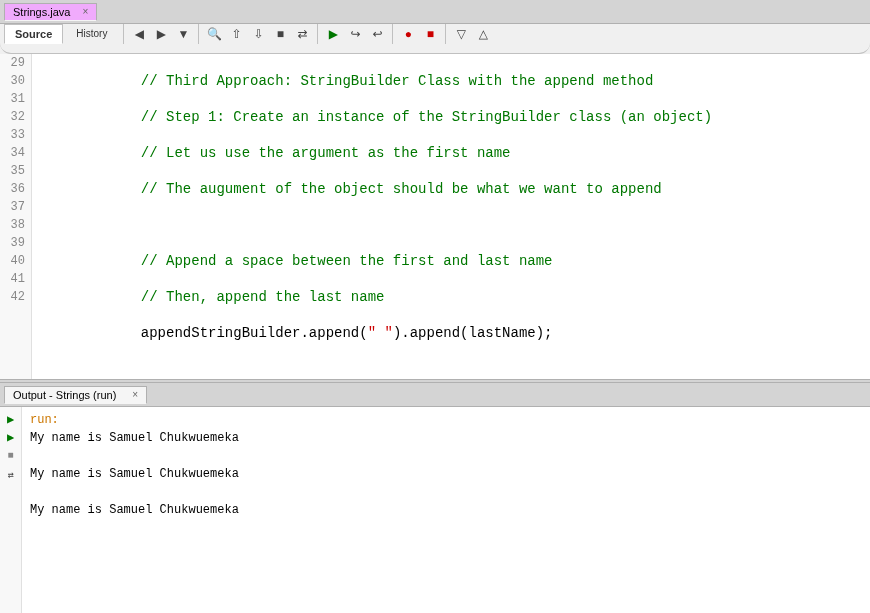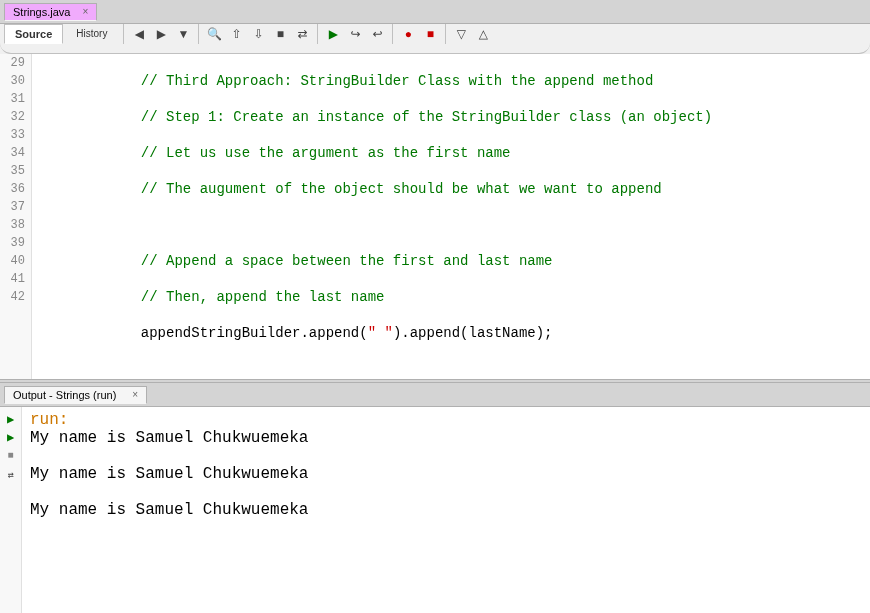--- a/index.html
+++ b/index.html
@@ -194,21 +194,21 @@
       align-items: center;
       justify-content: center;
       font-size: 10px;
       cursor: pointer;
       color: #444;
     }
     .output-content {
       flex: 1;
       padding: 4px 8px;
       font-family: 'Courier New', monospace;
-      font-size: 16px;
+      font-size: 12px;
       line-height: 18px;
       overflow: auto;
       color: #000;
     }
     .output-run { color: #cc7700; }
     .output-text { color: #000000; }
     .output-success { color: #007700; }
     .output-blank { height: 18px; }
   </style>
 </head>

